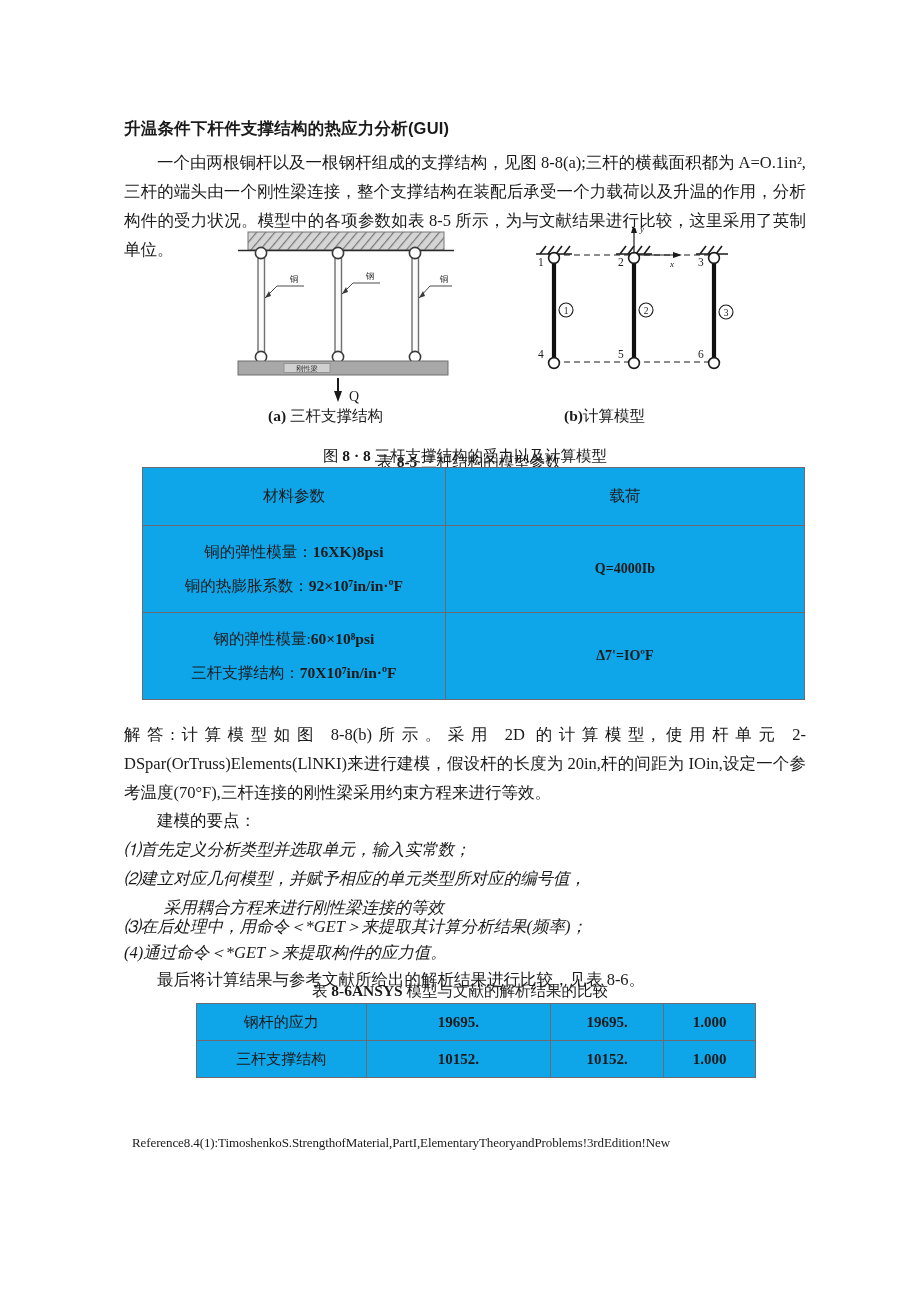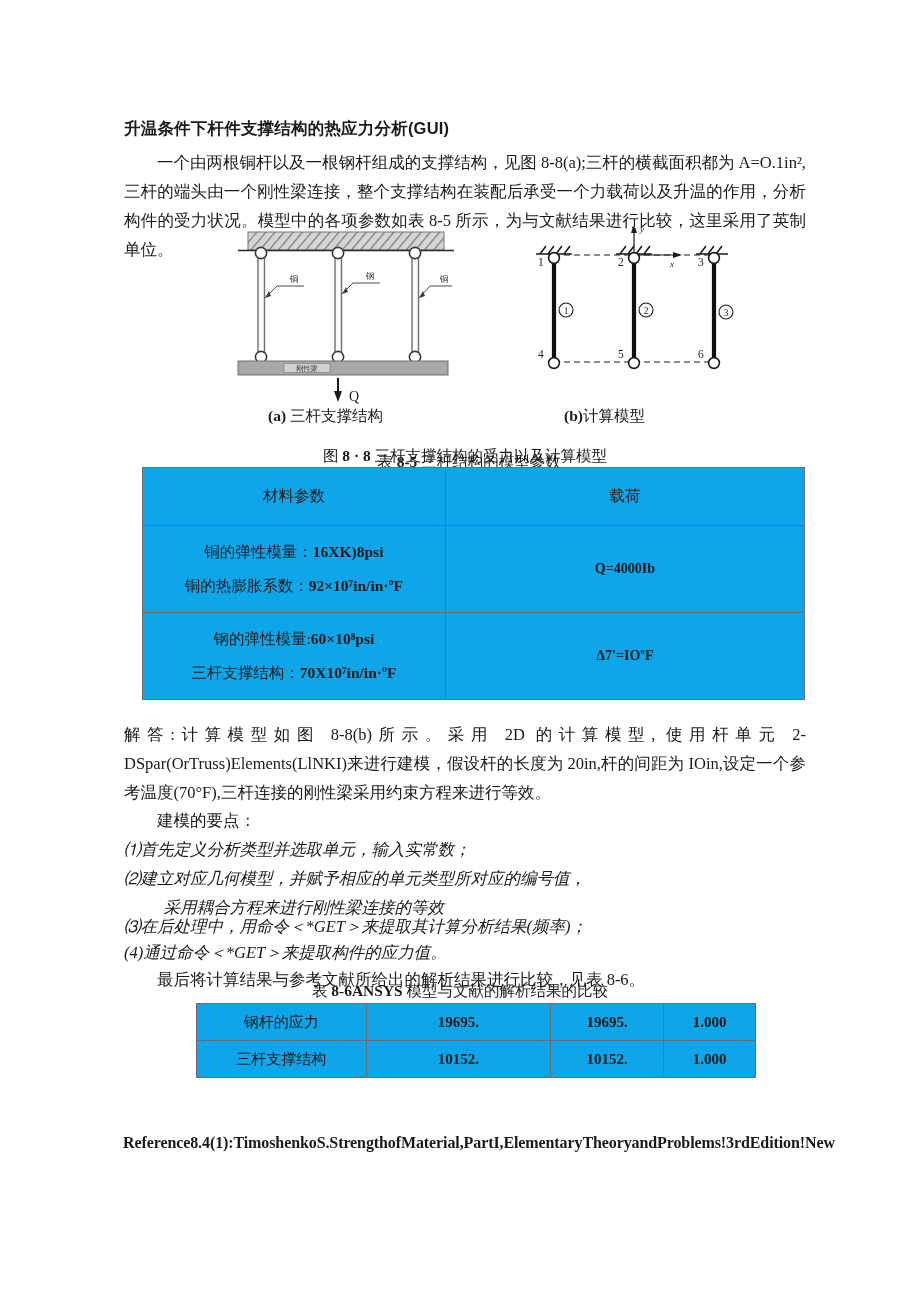--- a/index.html
+++ b/index.html
@@ -169,25 +169,25 @@
   #table-86 .row { height: 37px; }
   #table-86 .row td.num { font-weight: 700; }
   #table-86 col.c1 { width: 170px; }
   #table-86 col.c2 { width: 185px; }
   #table-86 col.c3 { width: 113px; }
   #table-86 col.c4 { width: 92px; }
 
   
   .reference {
     position: absolute;
-    left: 123px;
+    left: 132px;
     top: 1128px;
     width: 690px;
-    font-size: 16px;
-    font-weight: 700;
+    font-size: 13px;
+    font-weight: 400;
     line-height: 30px;
     letter-spacing: -0.1px;
   }
 
   
   .fig-a { position: absolute; left: 108px; top: 0px; width: 230px; height: 180px; }
   .fig-b { position: absolute; left: 390px; top: 0px; width: 240px; height: 180px; }
 </style>
 </head>
 <body>

